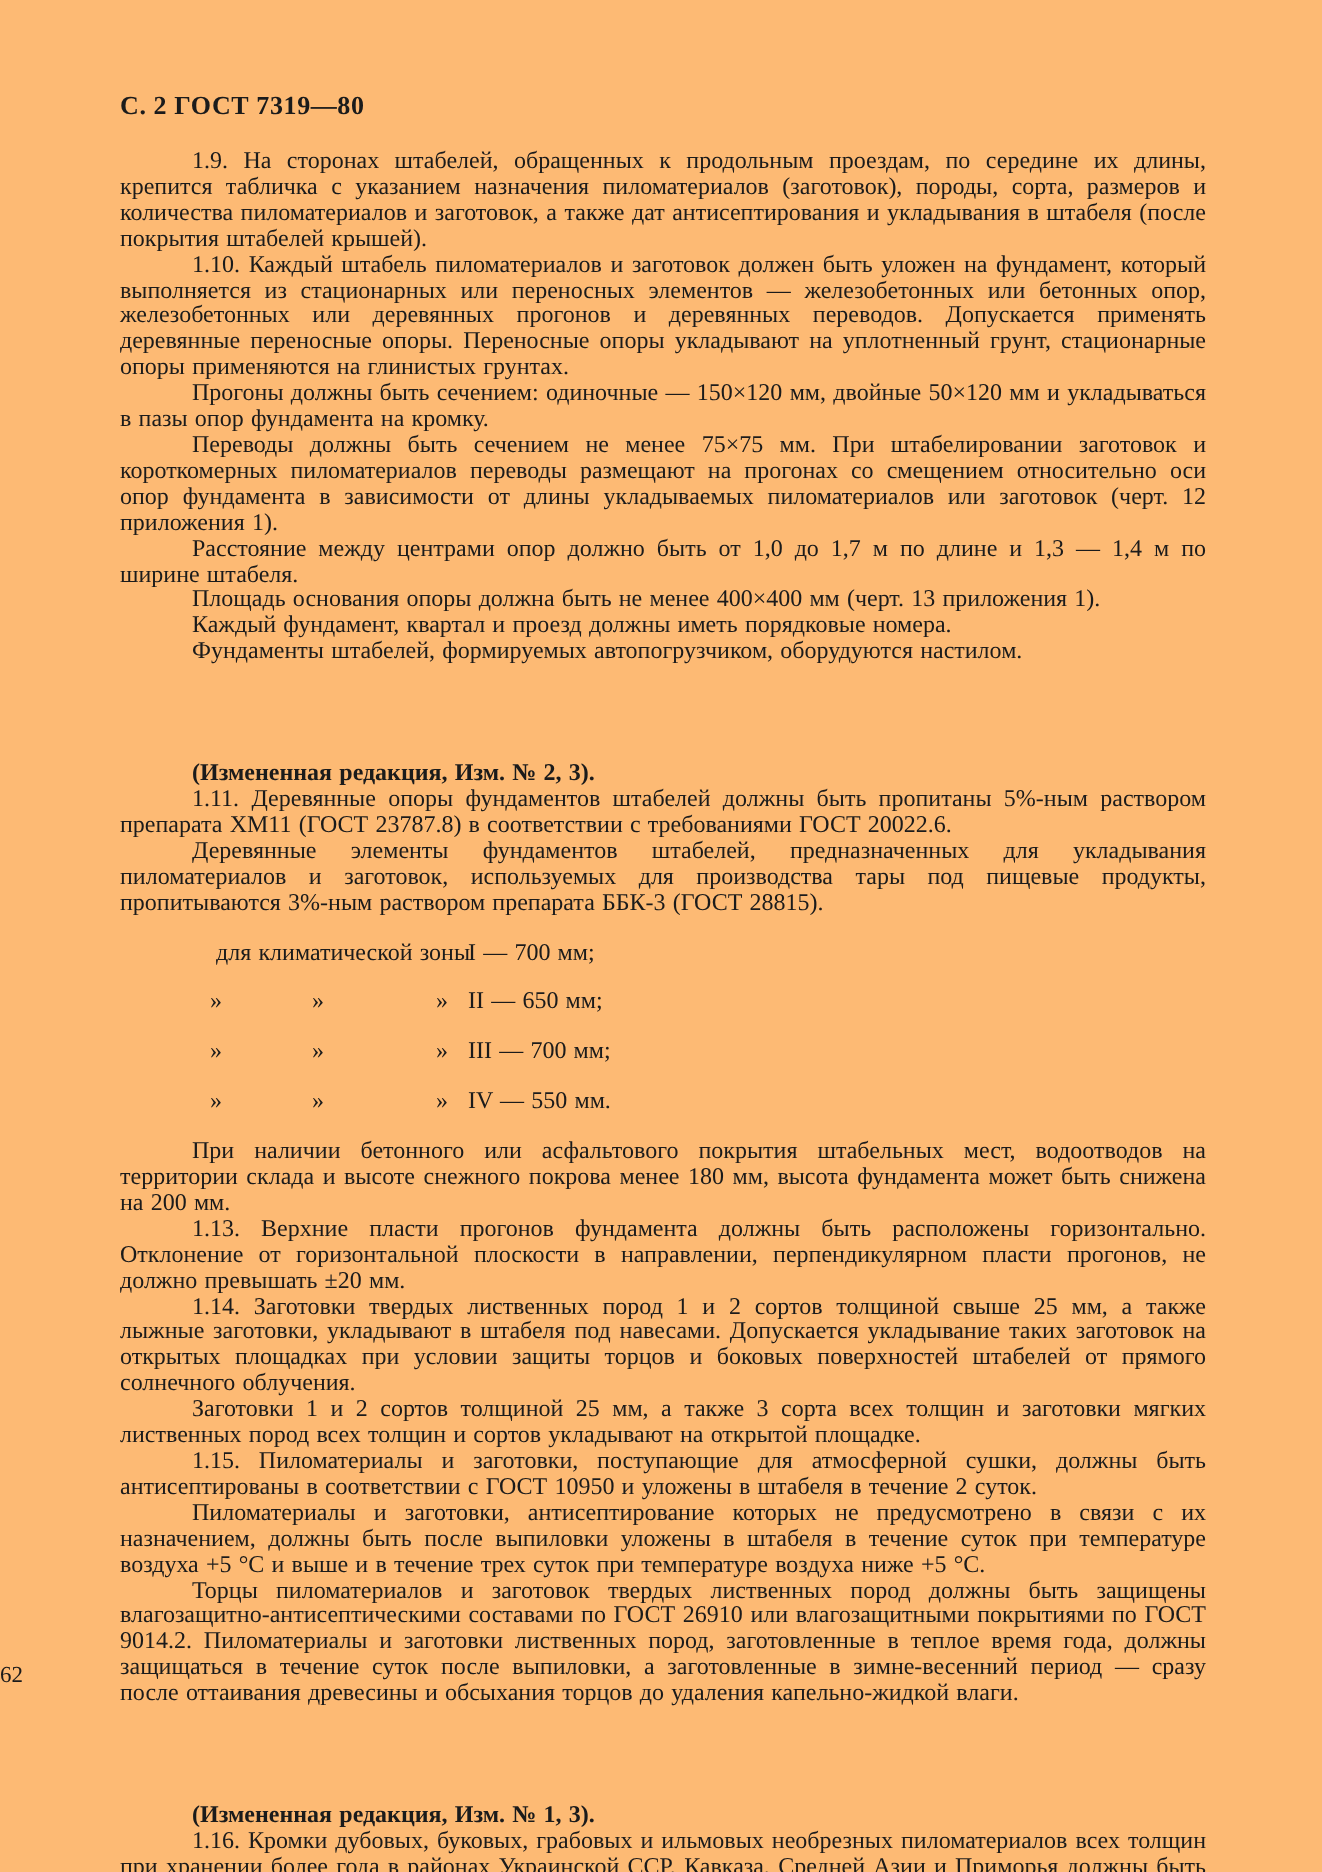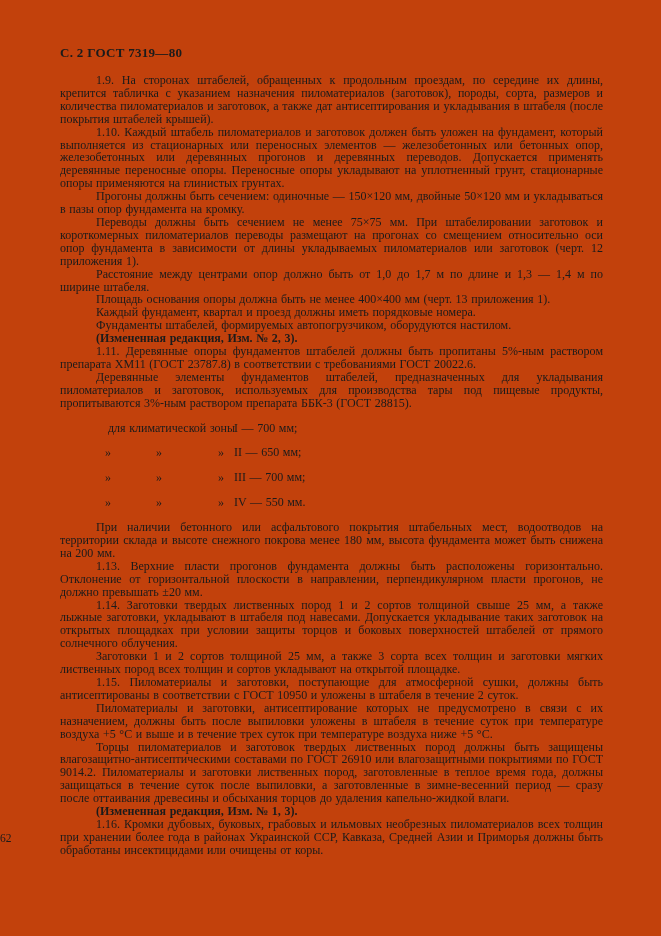--- a/index.html
+++ b/index.html
@@ -6,21 +6,21 @@
   body {
     width: 661px; height: 936px;
     background: #ffffff;
     font-family: "Liberation Serif", "DejaVu Serif", serif;
     color: #1b1b1b;
     overflow: hidden;
     position: relative;
   }
   .page {
     position: absolute; inset: 0;
-    background: #c2410c;
+    background: #fdba74;
   }
   .doc-header {
     position: absolute;
     left: 60px; top: 45px;
     font-size: 13px;
     font-weight: bold;
     letter-spacing: 0.3px;
     white-space: nowrap;
   }
   .doc-body {
@@ -29,21 +29,21 @@
     width: 543px;
     font-size: 12px;
     line-height: 12.9px;
     word-spacing: 0.6px;
   }
   .para {
     margin: 0;
     text-indent: 36px;
     text-align: justify;
   }
-  .para.bold { font-weight: bold; text-align: left; }
+  .para.bold { font-weight: bold; text-align: left; margin-top: 48px; }
   .zone-line {
     position: relative;
     height: 12.9px;
     margin: 12px;
   }
   .zone-label { position: absolute; left: 36px; white-space: nowrap; }
   .zone-value { position: absolute; left: 162px; white-space: nowrap; }
   .zmark { position: absolute; }
   .zm0 { left: 33px; }
   .zm1 { left: 84px; }

